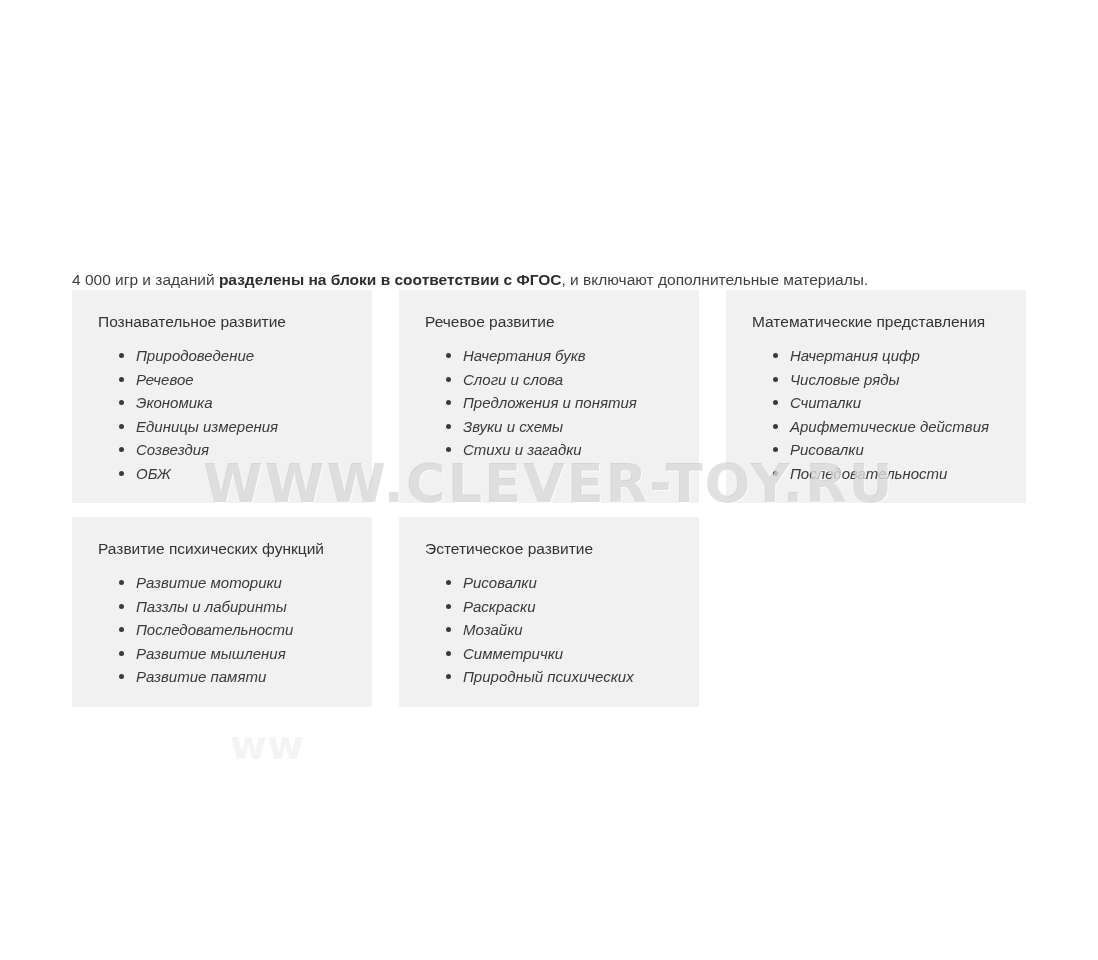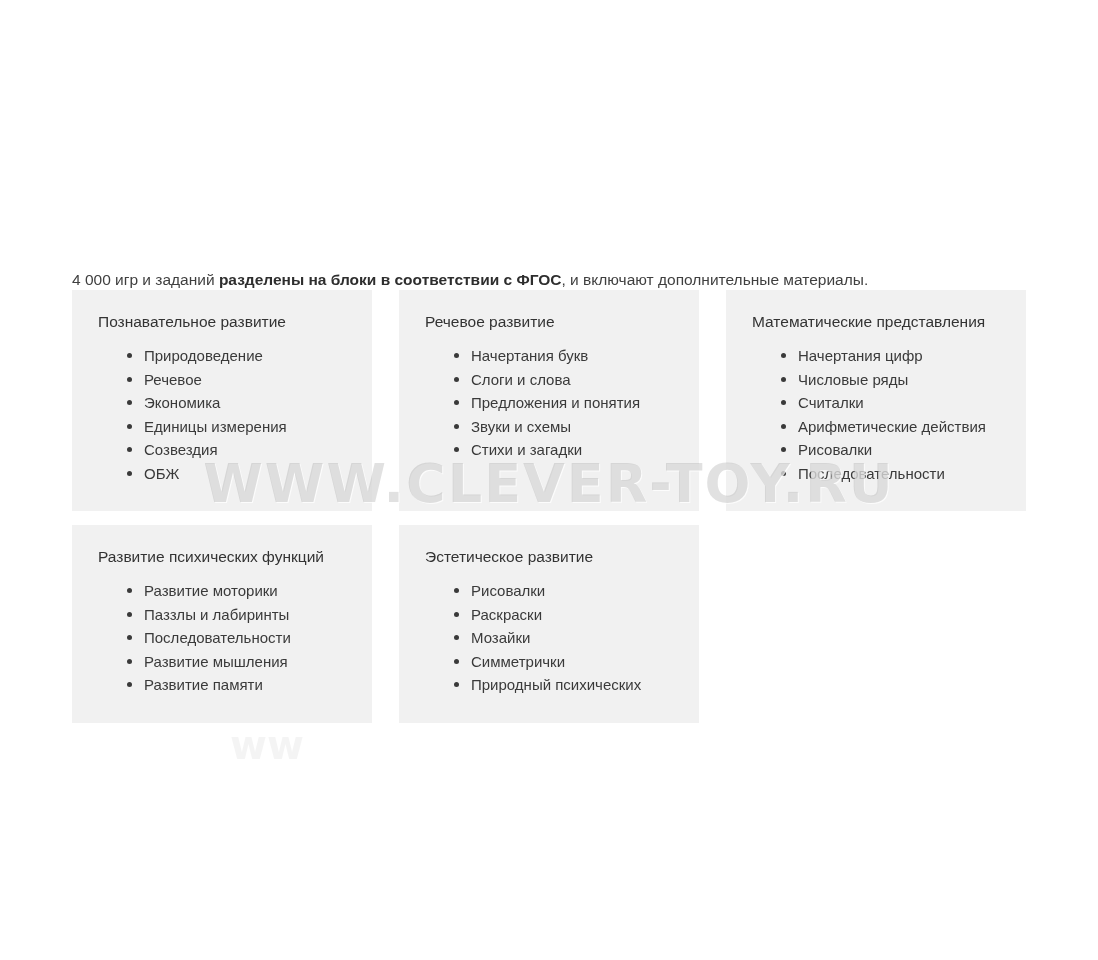--- a/index.html
+++ b/index.html
@@ -60,23 +60,24 @@
   .card.row2 { min-height: 190px; }
 
   .card-title {
     font-size: 15.5px;
     color: #333333;
     margin: 6px 0 12px 2px;
     line-height: 20px;
   }
 
   .card ul {
-    margin: 8px;
+    margin: 0;
     padding: 0 0 0 40px;
     list-style: none;
+    font-style: italic;
   }
   .card li {
     position: relative;
     font-size: 15px;
     line-height: 23.5px;
     color: #3a3a3a;
     padding-left: 0;
   }
   .card li::before {
     content: "";

